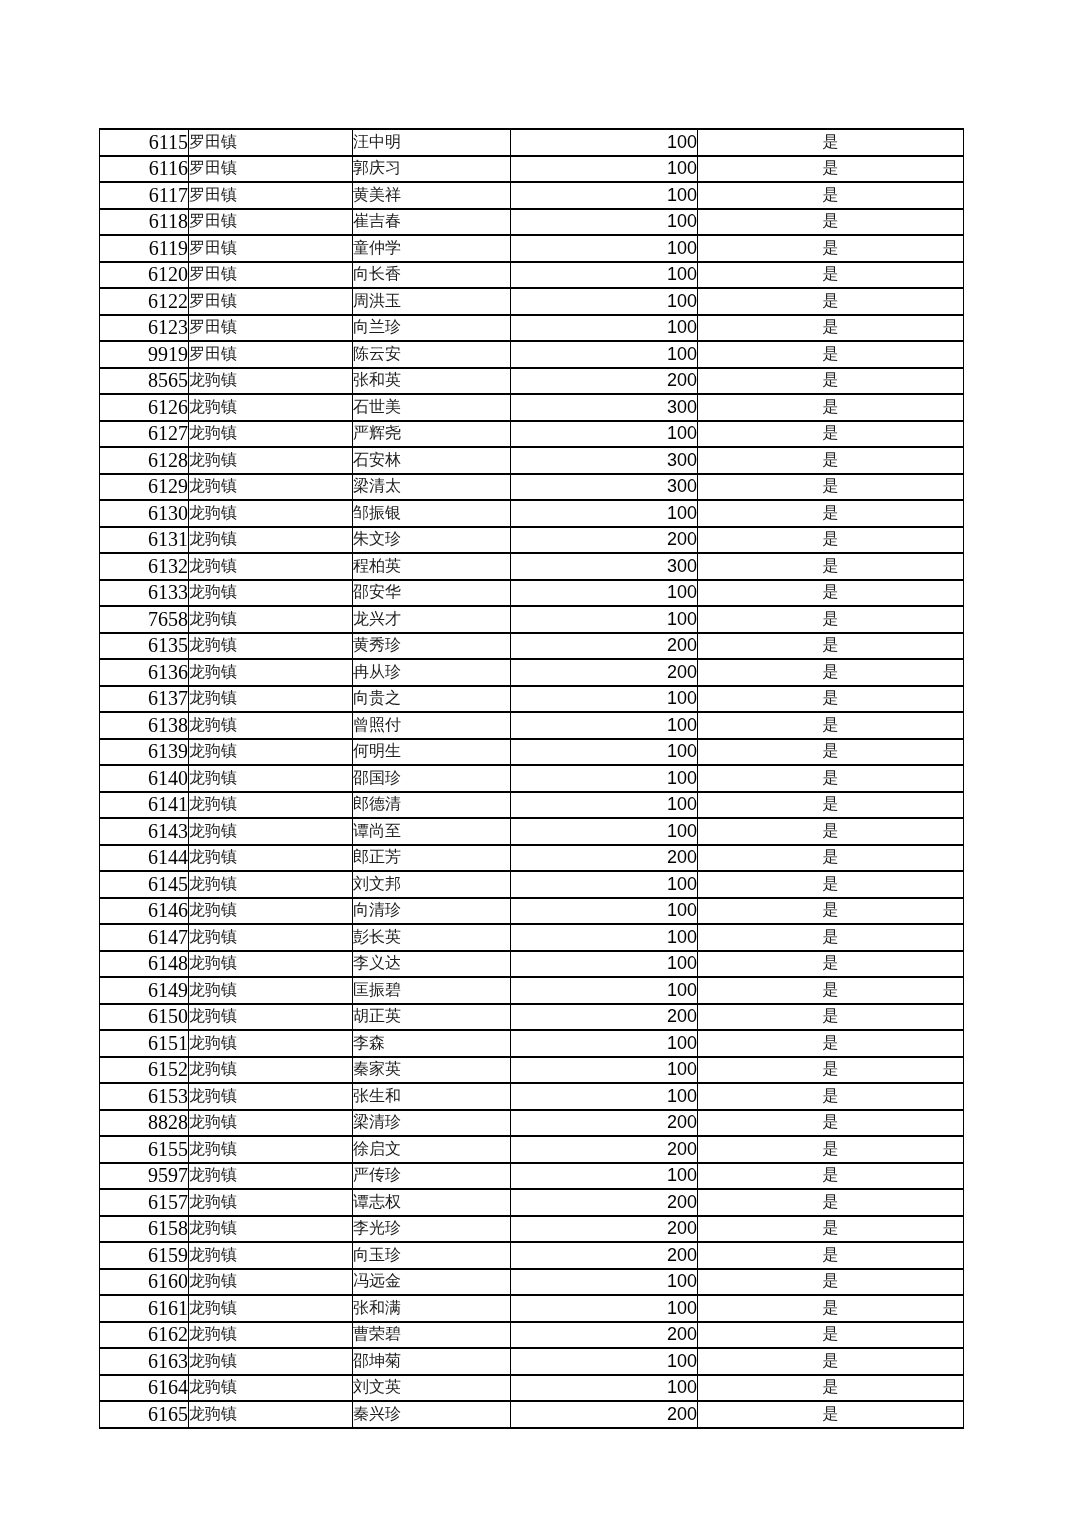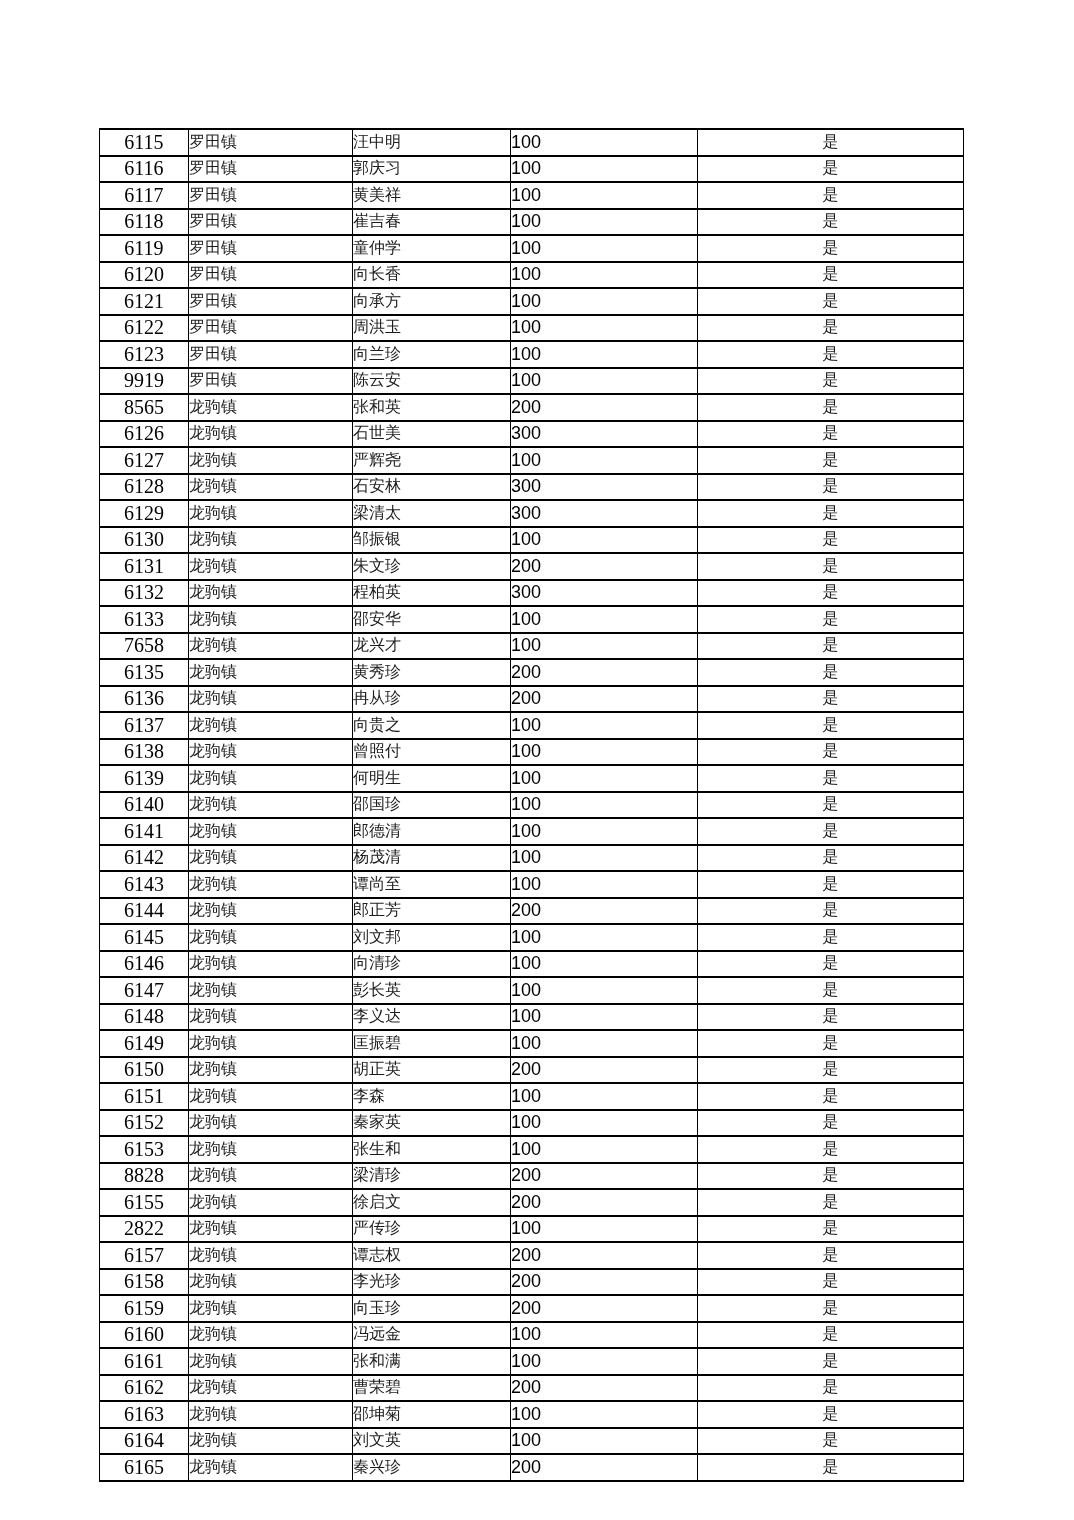--- a/index.html
+++ b/index.html
@@ -36,38 +36,39 @@
     border-right: 1px solid #000000;
     border-top: 2px solid #000000;
     border-bottom: 2px solid #000000;
     padding: 0;
     height: 24.5px;
     overflow: hidden;
     white-space: nowrap;
     vertical-align: middle;
   }
   td.col-id {
-    text-align: center;
+    text-align: right;
     font-family: "Liberation Serif", "DejaVu Serif", serif;
     font-size: 20px;
     color: #000000;
   }
   td.col-town, td.col-name {
     text-align: left;
     padding-left: 3px;
     font-family: "Liberation Serif", "DejaVu Serif", serif;
     font-size: 16px;
     color: #1c1c1c;
   }
   td.col-amount {
-    text-align: left;
+    text-align: right;
     padding-left: 2px;
     font-family: "Liberation Sans", "DejaVu Sans", sans-serif;
     font-size: 18px;
     color: #000000;
+    border-radius: 13px;
   }
   td.col-confirm {
     text-align: center;
     font-family: "Liberation Serif", "DejaVu Serif", serif;
     font-size: 16px;
     color: #1c1c1c;
   }
 </style>
 </head>
 <body>
@@ -118,27 +119,20 @@
     <td class="col-confirm">是</td>
   </tr>
         <tr>
     <td class="col-id">6120</td>
     <td class="col-town">罗田镇</td>
     <td class="col-name">向长香</td>
     <td class="col-amount">100</td>
     <td class="col-confirm">是</td>
   </tr>
         <tr>
-    <td class="col-id">6121</td>
-    <td class="col-town">罗田镇</td>
-    <td class="col-name">向承方</td>
-    <td class="col-amount">100</td>
-    <td class="col-confirm">是</td>
-  </tr>
-        <tr>
     <td class="col-id">6122</td>
     <td class="col-town">罗田镇</td>
     <td class="col-name">周洪玉</td>
     <td class="col-amount">100</td>
     <td class="col-confirm">是</td>
   </tr>
         <tr>
     <td class="col-id">6123</td>
     <td class="col-town">罗田镇</td>
     <td class="col-name">向兰珍</td>
@@ -265,27 +259,20 @@
     <td class="col-confirm">是</td>
   </tr>
         <tr>
     <td class="col-id">6141</td>
     <td class="col-town">龙驹镇</td>
     <td class="col-name">郎德清</td>
     <td class="col-amount">100</td>
     <td class="col-confirm">是</td>
   </tr>
         <tr>
-    <td class="col-id">6142</td>
-    <td class="col-town">龙驹镇</td>
-    <td class="col-name">杨茂清</td>
-    <td class="col-amount">100</td>
-    <td class="col-confirm">是</td>
-  </tr>
-        <tr>
     <td class="col-id">6143</td>
     <td class="col-town">龙驹镇</td>
     <td class="col-name">谭尚至</td>
     <td class="col-amount">100</td>
     <td class="col-confirm">是</td>
   </tr>
         <tr>
     <td class="col-id">6144</td>
     <td class="col-town">龙驹镇</td>
     <td class="col-name">郎正芳</td>
@@ -363,21 +350,21 @@
     <td class="col-confirm">是</td>
   </tr>
         <tr>
     <td class="col-id">6155</td>
     <td class="col-town">龙驹镇</td>
     <td class="col-name">徐启文</td>
     <td class="col-amount">200</td>
     <td class="col-confirm">是</td>
   </tr>
         <tr>
-    <td class="col-id">2822</td>
+    <td class="col-id">9597</td>
     <td class="col-town">龙驹镇</td>
     <td class="col-name">严传珍</td>
     <td class="col-amount">100</td>
     <td class="col-confirm">是</td>
   </tr>
         <tr>
     <td class="col-id">6157</td>
     <td class="col-town">龙驹镇</td>
     <td class="col-name">谭志权</td>
     <td class="col-amount">200</td>

